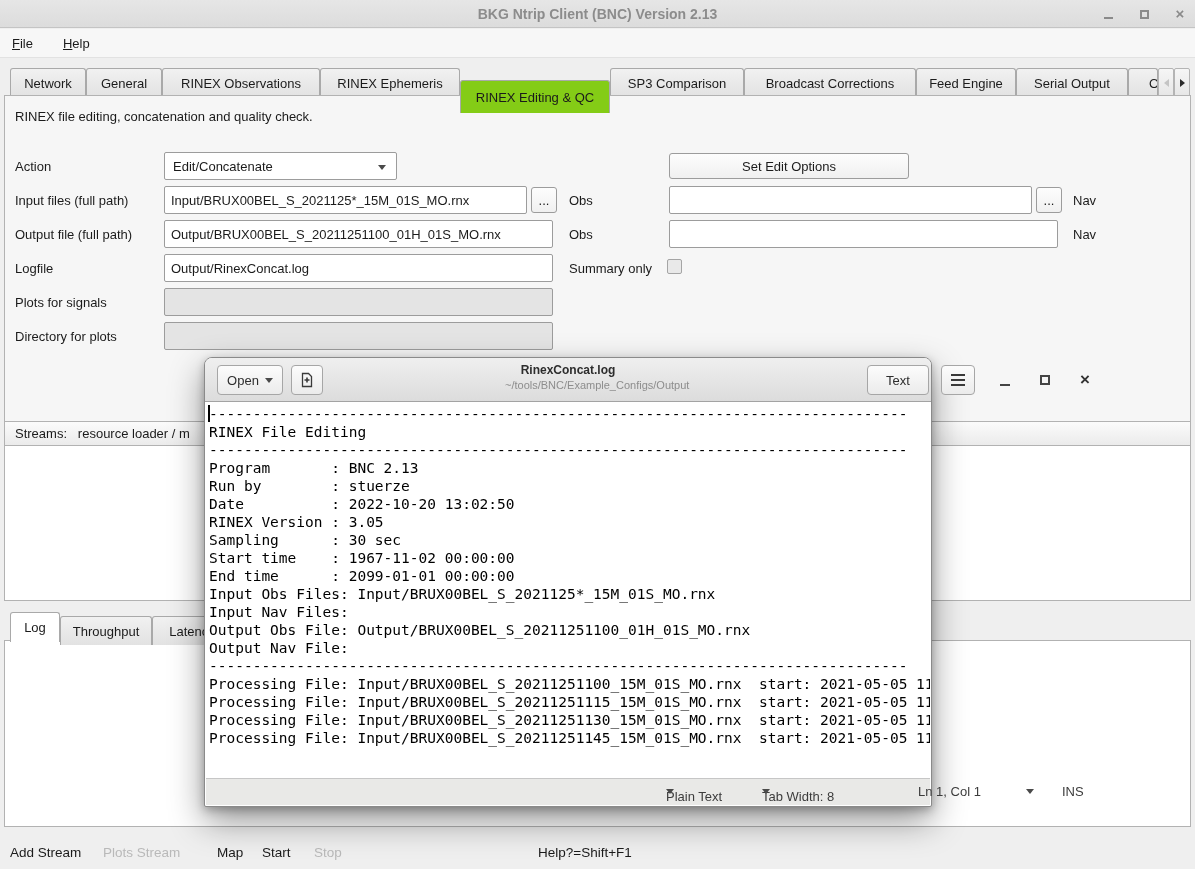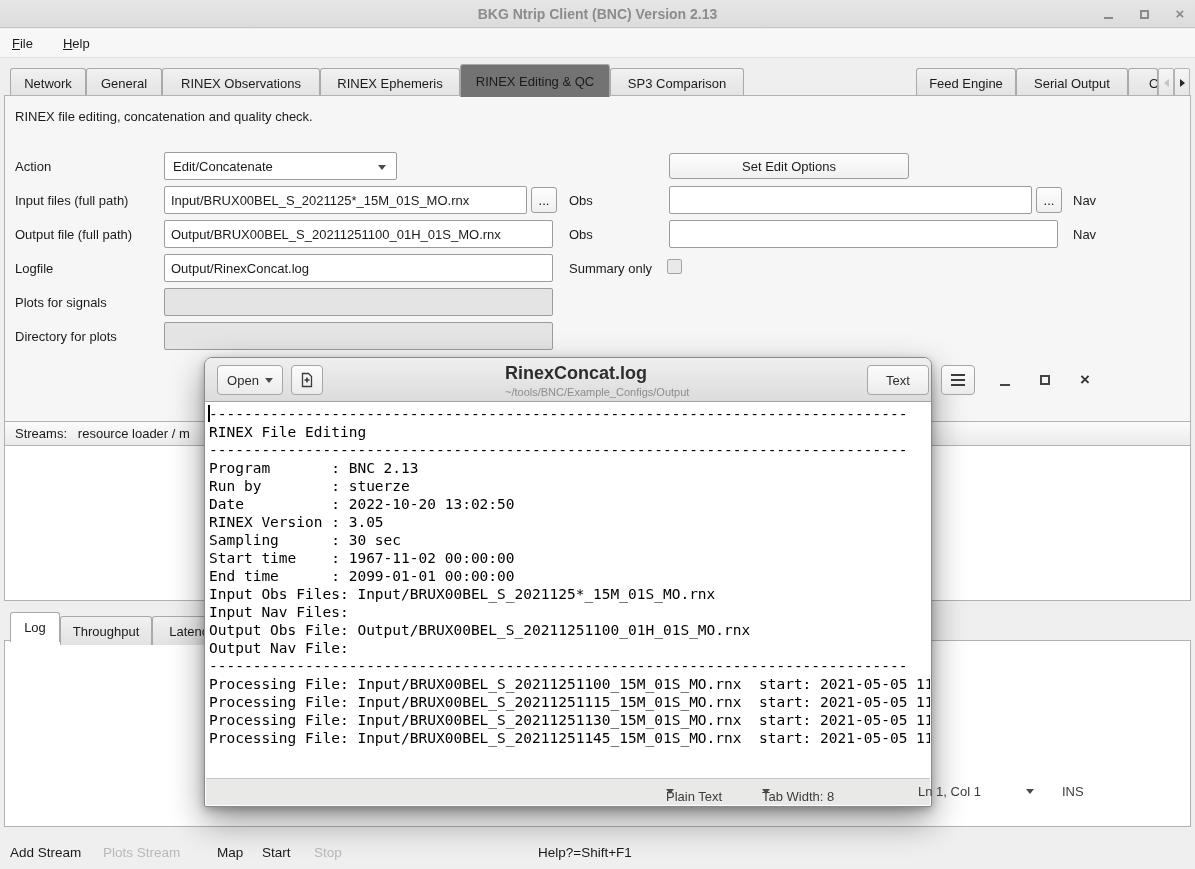--- a/index.html
+++ b/index.html
@@ -23,21 +23,21 @@
   
   .menubar { left:0; top:29px; width:1195px; height:29px; background:#f7f7f7;
     border-bottom:1px solid #e2e2e2; display:flex; align-items:center; padding-left:8px; gap:22px; }
   .menu-item { display:inline-block; padding:2px 4px; }
   .menu-item::first-letter { text-decoration:underline; }
   
   .tabbar { left:0; top:62px; width:1195px; height:34px; }
   .tab { position:absolute; top:6px; height:29px; background:linear-gradient(#f1f1f1,#e2e2e2);
     border:1px solid #a9a9a9; border-bottom:none; border-radius:3px 3px 0 0;
     display:flex; align-items:center; justify-content:center; white-space:nowrap; overflow:hidden; z-index:1; }
-  .tab.active { top:2px; height:33px; background:#737373; z-index:3; }
+  .tab.active { top:18px; height:33px; background:#84cc16; z-index:3; }
   .tab-scroll { position:absolute; top:6px; height:29px; width:16px;
     background:linear-gradient(#f6f6f6,#e6e6e6); border:1px solid #b4b4b4; border-radius:2px;
     display:flex; align-items:center; justify-content:center; }
   .tri-l { width:0; height:0; border-top:4px solid transparent; border-bottom:4px solid transparent; border-right:5px solid #c4c4c4; }
   .tri-r { width:0; height:0; border-top:4px solid transparent; border-bottom:4px solid transparent; border-left:5px solid #2a2a2a; }
   .tri-d { display:inline-block; width:0; height:0; border-left:4px solid transparent; border-right:4px solid transparent; border-top:5px solid #4a4a4a; }
   
   .panel { left:4px; top:95px; width:1187px; height:327px; background:#f6f6f6; border:1px solid #b2b2b2; z-index:2; }
   .lbl { position:absolute; white-space:nowrap; }
   .field { position:absolute; height:28px; background:#fff; border:1px solid #9c9c9c; border-radius:2px;
@@ -64,21 +64,21 @@
   
   .editor { left:204px; top:357px; width:728px; height:450px; z-index:50;
     border:1px solid #8a8a8a; border-radius:8px 8px 2px 2px; background:#fff;
     box-shadow:0 14px 34px rgba(0,0,0,0.42), 0 3px 8px rgba(0,0,0,0.25); }
   .ed-header { position:absolute; left:0; top:0; right:0; height:44px;
     background:linear-gradient(#efefef,#dcdcdc); border-bottom:1px solid #a3a3a3; border-radius:7px 7px 0 0; }
   .ed-btn { position:absolute; top:7px; height:30px; background:linear-gradient(#fcfcfc,#ebebeb);
     border:1px solid #a6a6a6; border-radius:4px; display:flex; align-items:center; justify-content:center; gap:6px;
     font-size:13px; color:#2e2e2e; }
   .ed-title-wrap { position:absolute; left:300px; right:300px; top:5px; text-align:center; }
-  .ed-title { font-weight:bold; font-size:18px; color:#2d2d2d; }
+  .ed-title { font-weight:bold; font-size:12px; color:#2d2d2d; }
   .ed-subtitle { font-size:11px; color:#8d8d8d; margin-top:2px; }
   .ed-ctl { position:absolute; top:8px; width:28px; height:28px; display:flex; align-items:center; justify-content:center; }
   .eg-min { width:10px; height:2px; background:#444; margin-top:10px; }
   .eg-max { width:10px; height:10px; border:2px solid #444; }
   .eg-close { font-size:17px; color:#333; font-weight:bold; }
   .burger { display:flex; flex-direction:column; gap:3px; }
   .burger div { width:14px; height:2px; background:#3a3a3a; }
   .ed-text { position:absolute; left:1px; right:1px; top:45px; bottom:28px; background:#fff; overflow:hidden;
     font-family:"DejaVu Sans Mono", monospace; font-size:14.5px; line-height:18px; white-space:pre; color:#000;
     padding:2px 0 0 3px; }
@@ -110,20 +110,21 @@
     <span class="menu-item">Help</span>
   </div>
 
   <div class="abs tabbar">
     <div class="tab" style="left:10px;width:76px">Network</div>
     <div class="tab" style="left:86px;width:76px">General</div>
     <div class="tab" style="left:162px;width:158px">RINEX Observations</div>
     <div class="tab" style="left:320px;width:140px">RINEX Ephemeris</div>
     <div class="tab active" style="left:460px;width:150px">RINEX Editing &amp; QC</div>
     <div class="tab" style="left:610px;width:134px">SP3 Comparison</div>
+    <div class="tab" style="left:744px;width:172px">Broadcast Corrections</div>
     <div class="tab" style="left:916px;width:100px">Feed Engine</div>
     <div class="tab" style="left:1016px;width:112px">Serial Output</div>
     <div class="tab" style="left:1128px;width:30px;justify-content:flex-start;padding-left:20px">Ou</div>
     <div class="tab-scroll" style="left:1158px">
         <div class="tri-l"></div>
       </div>
     <div class="tab-scroll" style="left:1174px">
         <div class="tri-r"></div>
       </div>
   </div>

